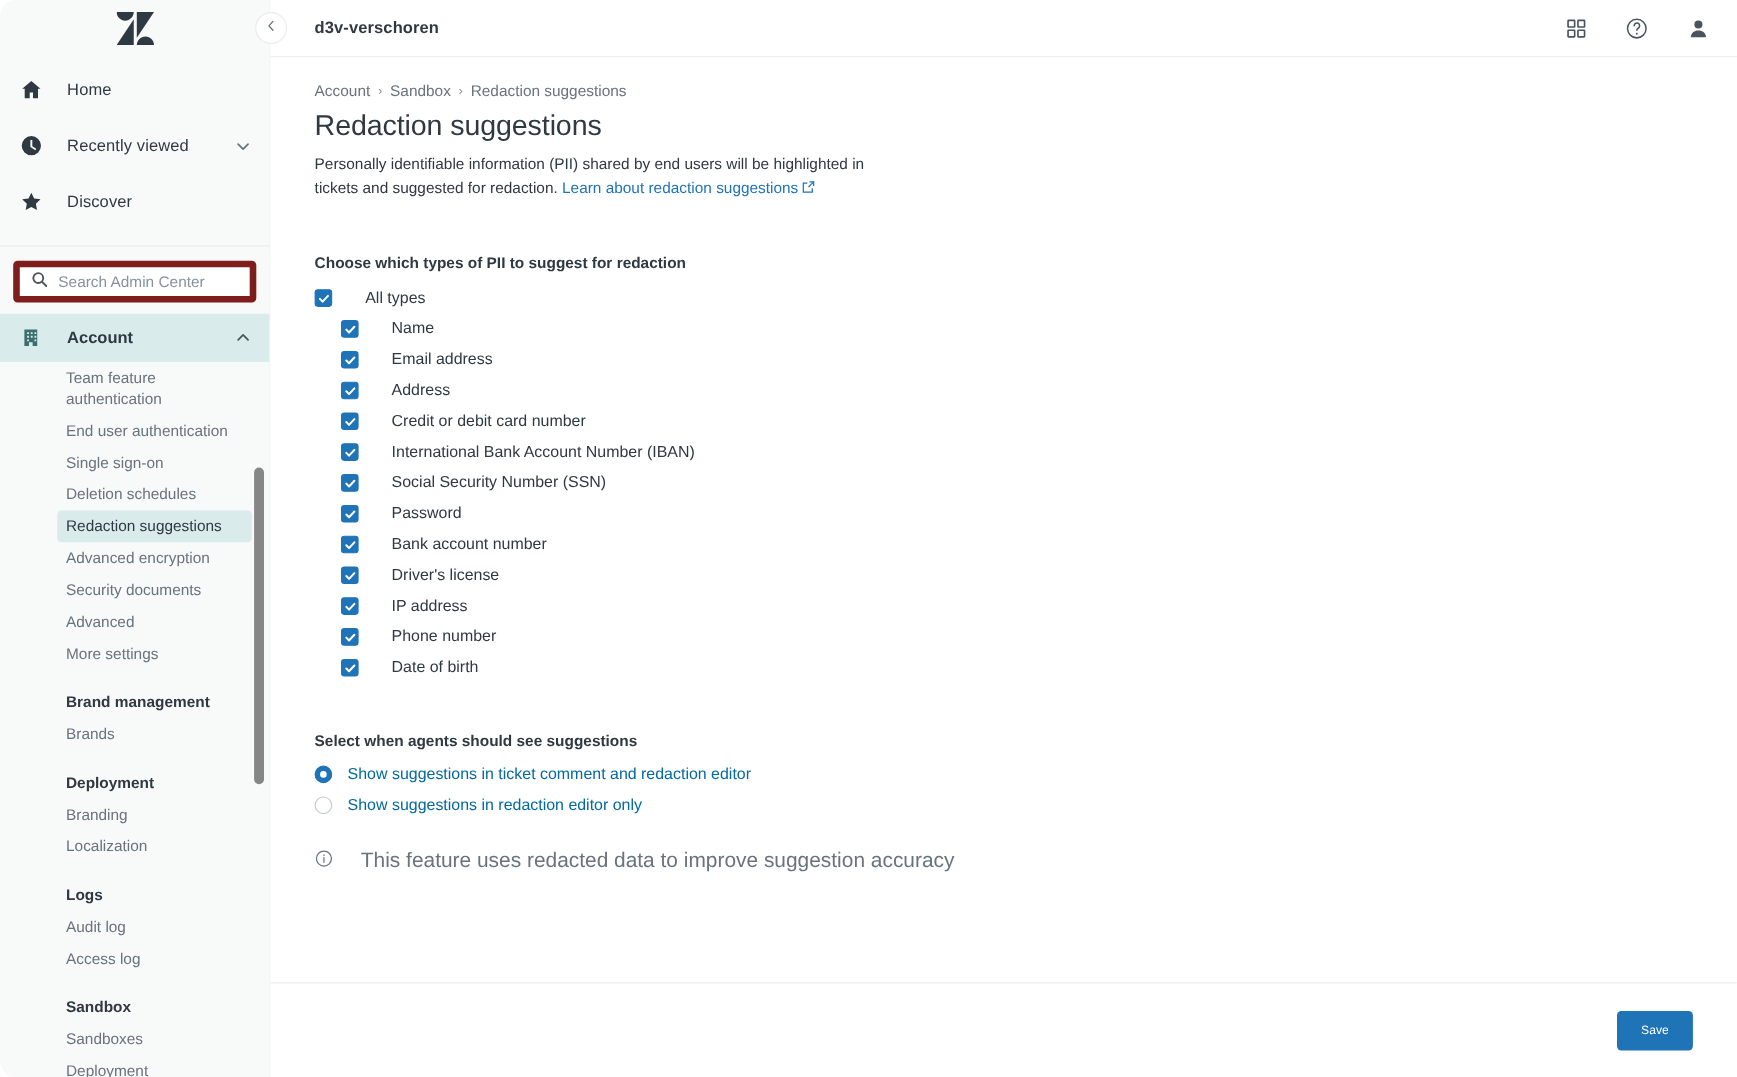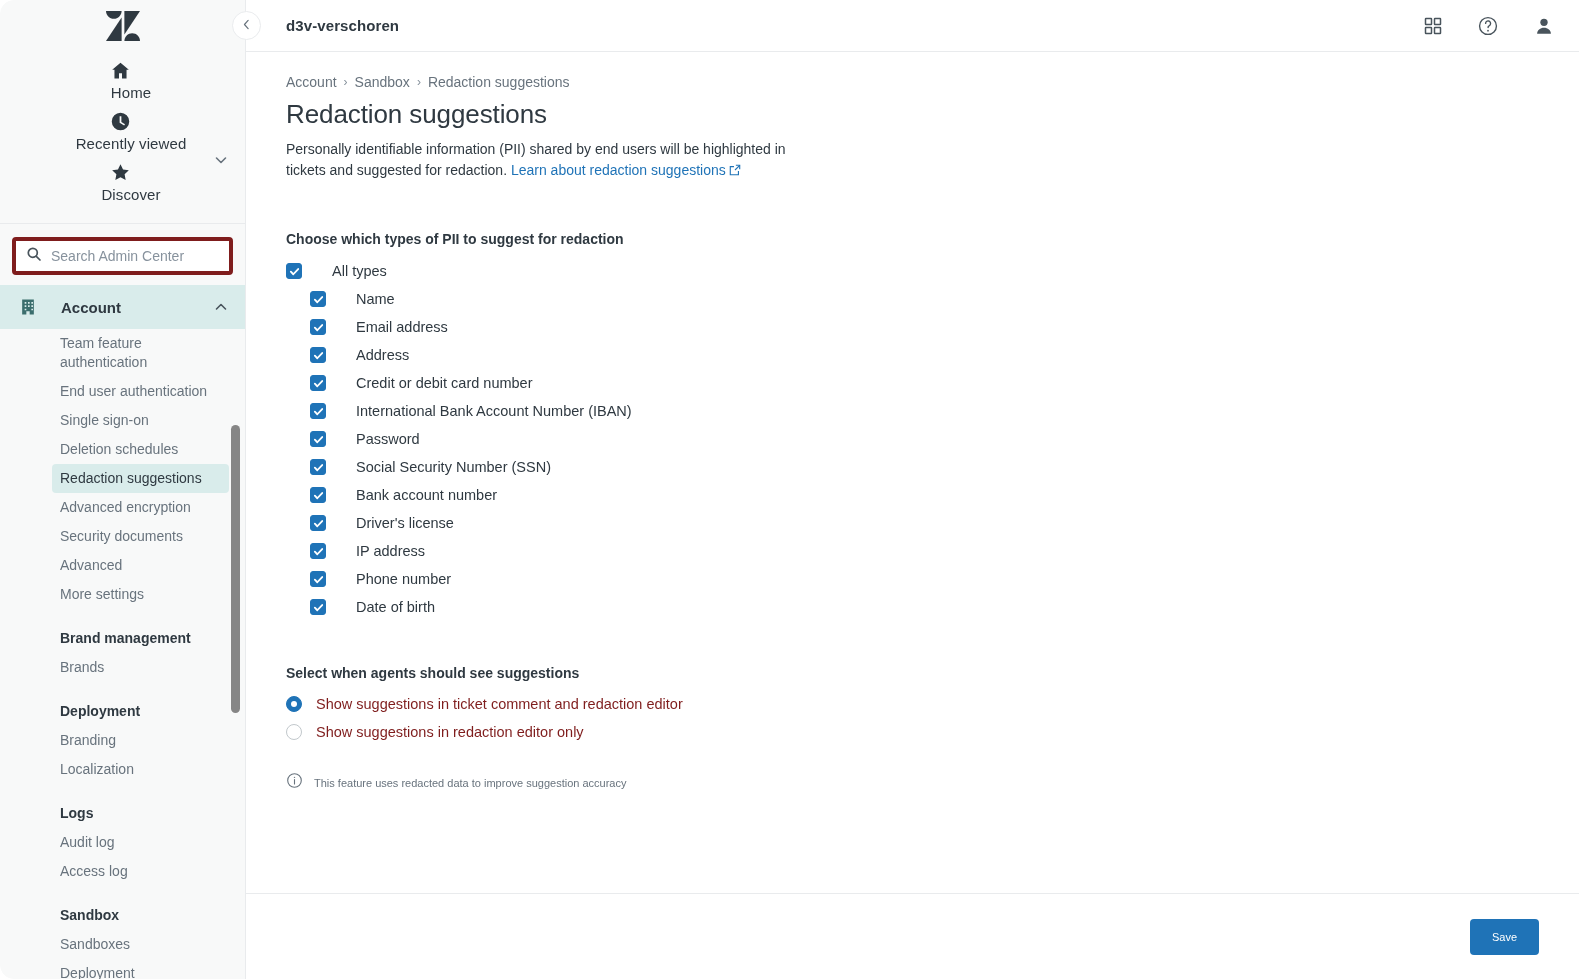--- a/index.html
+++ b/index.html
@@ -47,21 +47,20 @@
 
   .nav-top { padding: 4px 0 14px 0; flex: 0 0 auto; }
 
   .nav-row {
     display: flex;
     align-items: center;
     height: 51px;
     padding: 0 16px 0 18px;
     cursor: pointer;
     position: relative;
-    flex-direction: column;
   }
   .nav-row .nav-ico {
     width: 28px;
     flex: 0 0 28px;
     display: flex;
     align-items: center;
     color: #2f3941;
   }
   .nav-row .nav-label {
     font-size: 15px;
@@ -77,21 +76,21 @@
   }
 
   .search-wrap {
     padding: 0 12px 10px 12px;
     flex: 0 0 auto;
     border-top: 1px solid #e9ebed;
     padding-top: 13px;
   }
   .search-box {
     height: 38px;
-    border: 4px solid #7f1d1d;
+    border: 6px solid #7f1d1d;
     border-radius: 4px;
     background: #fff;
     display: flex;
     align-items: center;
     padding: 0 10px;
     gap: 9px;
   }
   .search-box input {
     border: none;
     outline: none;
@@ -317,34 +316,34 @@
   }
   .radio.on { border-color: #1f73b7; background: #1f73b7; }
   .radio.on::after {
     content: "";
     width: 6px; height: 6px;
     border-radius: 50%;
     background: #fff;
   }
   .rd-label {
     font-size: 14.5px;
-    color: #7f1d1d;
+    color: #0369a1;
     margin-left: 14px;
   }
 
   .note-row {
     display: flex;
     align-items: center;
     margin-top: 26px;
     color: #68737d;
   }
   .note-text {
-    font-size: 11px;
+    font-size: 19px;
     color: #68737d;
-    margin-left: 11px;
+    margin-left: 25px;
   }
 
   .footer {
     flex: 0 0 86px;
     border-top: 1px solid #e9ebed;
     display: flex;
     align-items: center;
     justify-content: flex-end;
     padding: 0 40px;
   }
@@ -591,29 +590,29 @@
               </svg>
             </span>
             <span class="cb-label">International Bank Account Number (IBAN)</span>
           </div>
           <div class="cb-row indent">
             <span class="cbox">
               <svg width="11" height="11" viewBox="0 0 12 12" fill="none" stroke="#fff" stroke-width="2">
                 <path d="M2 6.2L4.7 9 10 3.3" stroke-linecap="round" stroke-linejoin="round"></path>
               </svg>
             </span>
+            <span class="cb-label">Social Security Number (SSN)</span>
+          </div>
+          <div class="cb-row indent">
+            <span class="cbox">
+              <svg width="11" height="11" viewBox="0 0 12 12" fill="none" stroke="#fff" stroke-width="2">
+                <path d="M2 6.2L4.7 9 10 3.3" stroke-linecap="round" stroke-linejoin="round"></path>
+              </svg>
+            </span>
             <span class="cb-label">Password</span>
-          </div>
-          <div class="cb-row indent">
-            <span class="cbox">
-              <svg width="11" height="11" viewBox="0 0 12 12" fill="none" stroke="#fff" stroke-width="2">
-                <path d="M2 6.2L4.7 9 10 3.3" stroke-linecap="round" stroke-linejoin="round"></path>
-              </svg>
-            </span>
-            <span class="cb-label">Social Security Number (SSN)</span>
           </div>
           <div class="cb-row indent">
             <span class="cbox">
               <svg width="11" height="11" viewBox="0 0 12 12" fill="none" stroke="#fff" stroke-width="2">
                 <path d="M2 6.2L4.7 9 10 3.3" stroke-linecap="round" stroke-linejoin="round"></path>
               </svg>
             </span>
             <span class="cb-label">Bank account number</span>
           </div>
           <div class="cb-row indent">

